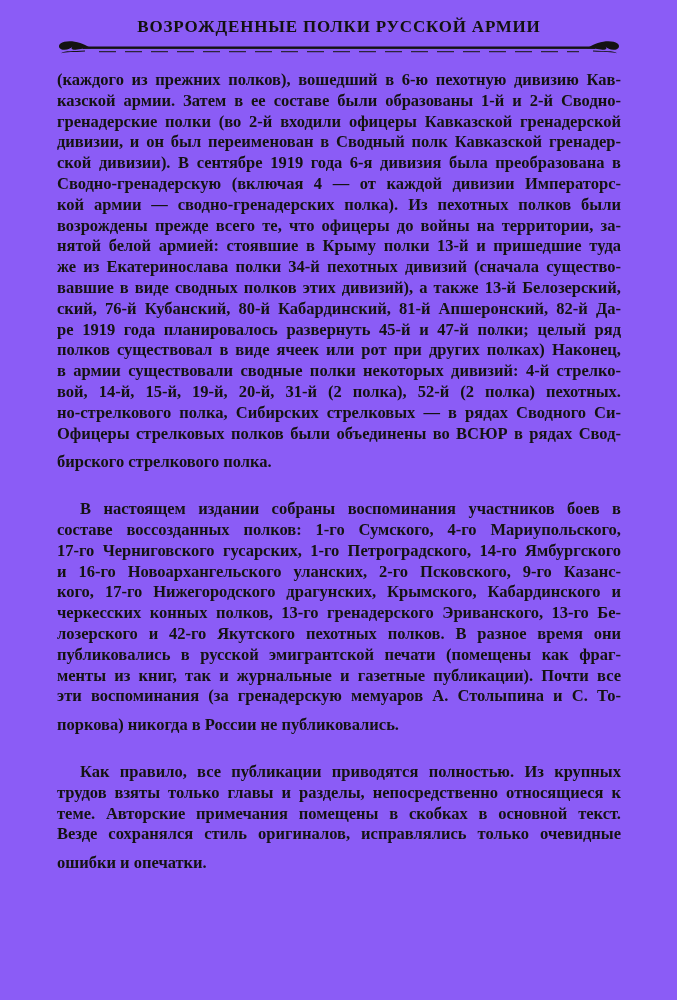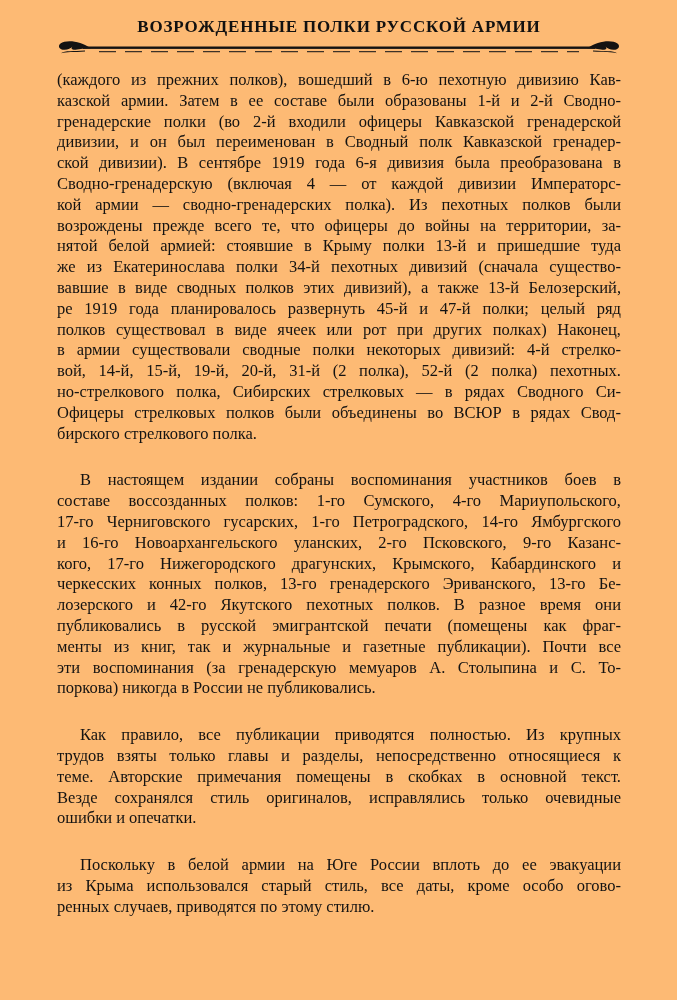--- a/index.html
+++ b/index.html
@@ -5,21 +5,21 @@
   html, body {
     margin: 0;
     padding: 0;
     background: #ffffff;
   }
   .page {
     position: relative;
     width: 677px;
     height: 1000px;
     box-sizing: border-box;
-    background: #fdba74;
+    background: #8b5cf6;
     padding: 16px 56px 2px 57px;
     font-family: "Liberation Serif", "DejaVu Serif", serif;
     color: #141312;
     overflow: hidden;
   }
   .running-head {
     text-align: center;
     font-weight: bold;
     font-size: 17px;
     letter-spacing: 0.8px;
@@ -32,27 +32,29 @@
     height: 18px;
     margin-top: 1px;
   }
   .body-text {
     margin-top: 13px;
     font-size: 16.5px;
     line-height: 20.8px;
   }
   .paragraph {
     margin: 0;
+    font-weight: bold;
   }
   .line {
     text-align: justify;
     text-align-last: justify;
   }
   .line.last {
     text-align-last: left;
+    margin-top: 8px;
   }
   .line.indent {
     text-indent: 23px;
     margin-top: 26px;
   }
 </style>
 </head>
 <body>
 
 <div class="page">
@@ -82,20 +84,21 @@
         <div class="line">казской армии. Затем в ее составе были образованы 1-й и 2-й Сводно-</div>
         <div class="line">гренадерские полки (во 2-й входили офицеры Кавказской гренадерской</div>
         <div class="line">дивизии, и он был переименован в Сводный полк Кавказской гренадер-</div>
         <div class="line">ской дивизии). В сентябре 1919 года 6-я дивизия была преобразована в</div>
         <div class="line">Сводно-гренадерскую (включая 4 — от каждой дивизии Императорс-</div>
         <div class="line">кой армии — сводно-гренадерских полка). Из пехотных полков были</div>
         <div class="line">возрождены прежде всего те, что офицеры до войны на территории, за-</div>
         <div class="line">нятой белой армией: стоявшие в Крыму полки 13-й и пришедшие туда</div>
         <div class="line">же из Екатеринослава полки 34-й пехотных дивизий (сначала существо-</div>
         <div class="line">вавшие в виде сводных полков этих дивизий), а также 13-й Белозерский,</div>
+        <div class="line">ский, 76-й Кубанский, 80-й Кабардинский, 81-й Апшеронский, 82-й Да-</div>
         <div class="line">ре 1919 года планировалось развернуть 45-й и 47-й полки; целый ряд</div>
         <div class="line">полков существовал в виде ячеек или рот при других полках)  Наконец,</div>
         <div class="line">в армии существовали сводные полки некоторых дивизий: 4-й стрелко-</div>
         <div class="line">вой, 14-й, 15-й, 19-й, 20-й, 31-й (2 полка), 52-й (2 полка) пехотных.</div>
         <div class="line">но-стрелкового полка, Сибирских стрелковых — в рядах Сводного Си-</div>
         <div class="line">Офицеры стрелковых полков были объединены во ВСЮР в рядах Свод-</div>
         <div class="line last">бирского стрелкового полка.</div>
       </div>
       <div class="paragraph">
         <div class="line indent">В настоящем издании собраны воспоминания участников боев в</div>
@@ -110,20 +113,15 @@
         <div class="line">эти воспоминания (за гренадерскую мемуаров А. Столыпина и С. То-</div>
         <div class="line last">поркова) никогда в России не публиковались.</div>
       </div>
       <div class="paragraph">
         <div class="line indent">Как правило, все публикации приводятся полностью. Из крупных</div>
         <div class="line">трудов взяты только главы и разделы, непосредственно относящиеся к</div>
         <div class="line">теме. Авторские примечания помещены в скобках в основной текст.</div>
         <div class="line">Везде сохранялся стиль оригиналов, исправлялись только очевидные</div>
         <div class="line last">ошибки и опечатки.</div>
       </div>
-      <div class="paragraph">
-        <div class="line indent">Поскольку в белой армии на Юге России вплоть до ее эвакуации</div>
-        <div class="line">из Крыма использовался старый стиль, все даты, кроме особо огово-</div>
-        <div class="line last">ренных случаев, приводятся по этому стилю.</div>
-      </div>
     </div>
 
 </div>
 
 </body></html>

